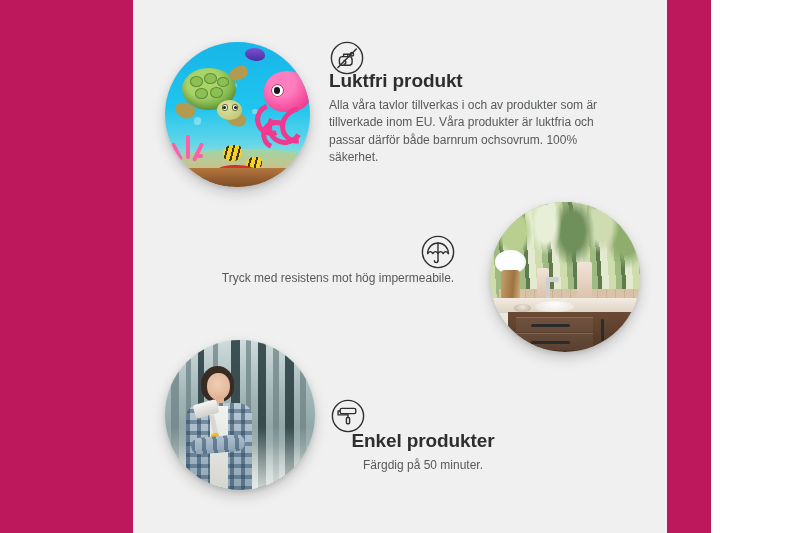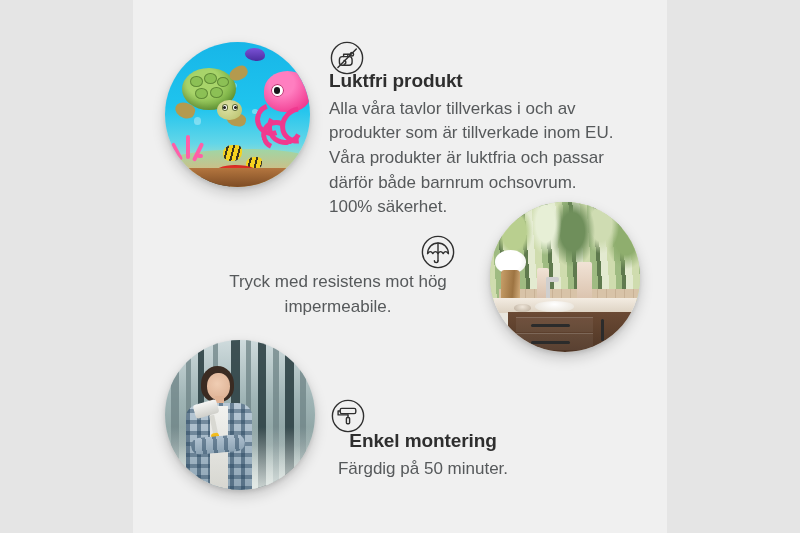--- a/index.html
+++ b/index.html
@@ -11,23 +11,23 @@
   body {
     width: 800px;
     height: 533px;
     overflow: hidden;
     font-family: "Liberation Sans", "DejaVu Sans", sans-serif;
   }
 
   
   .page {
     position: relative;
-    width: 800px;
+    width: 711px;
     height: 533px;
-    background: #e5e5e5;
+    background: #be185d;
   }
   .panel {
     position: absolute;
     left: 133px;
     top: 0;
     width: 534px;
     height: 533px;
     background: #f0f0f0;
     overflow: hidden;
   }
@@ -56,21 +56,21 @@
     margin: 0;
     color: #2e2e2e;
     font-size: 19px;
     font-weight: bold;
     letter-spacing: -0.1px;
     line-height: 1.2;
   }
   .copy .body {
     margin: 4px 0 0 0;
     color: #56595b;
-    font-size: 17px;
+    font-size: 12px;
     line-height: 1.45;
   }
 
   
   .badge {
     width: 40px;
     height: 40px;
     display: block;
   }
   .badge circle.ring {
@@ -363,19 +363,19 @@
         <svg class="badge" viewBox="0 0 40 40" aria-hidden="true">
           <circle class="ring" cx="20" cy="20" r="15.6"></circle>
           <rect class="gl" x="12.2" y="12.4" width="15.6" height="5.2" rx="1.6"></rect>
           <path class="gl" d="M12.2 15h-2.1v3.9h9.9"></path>
           <path class="gl" d="M20 18.9v2.6"></path>
           <rect class="gl" x="18.4" y="21.5" width="3.2" height="6.3" rx="1"></rect>
         </svg>
       </div>
 
       <div class="copy">
-        <h2 class="title">Enkel montering</h2>
+        <h2 class="title">Enkel produkter</h2>
         <p class="body">Färgdig på 50 minuter.</p>
       </div>
     </section>
 
   </div>
 </div>
 
 </body></html>

